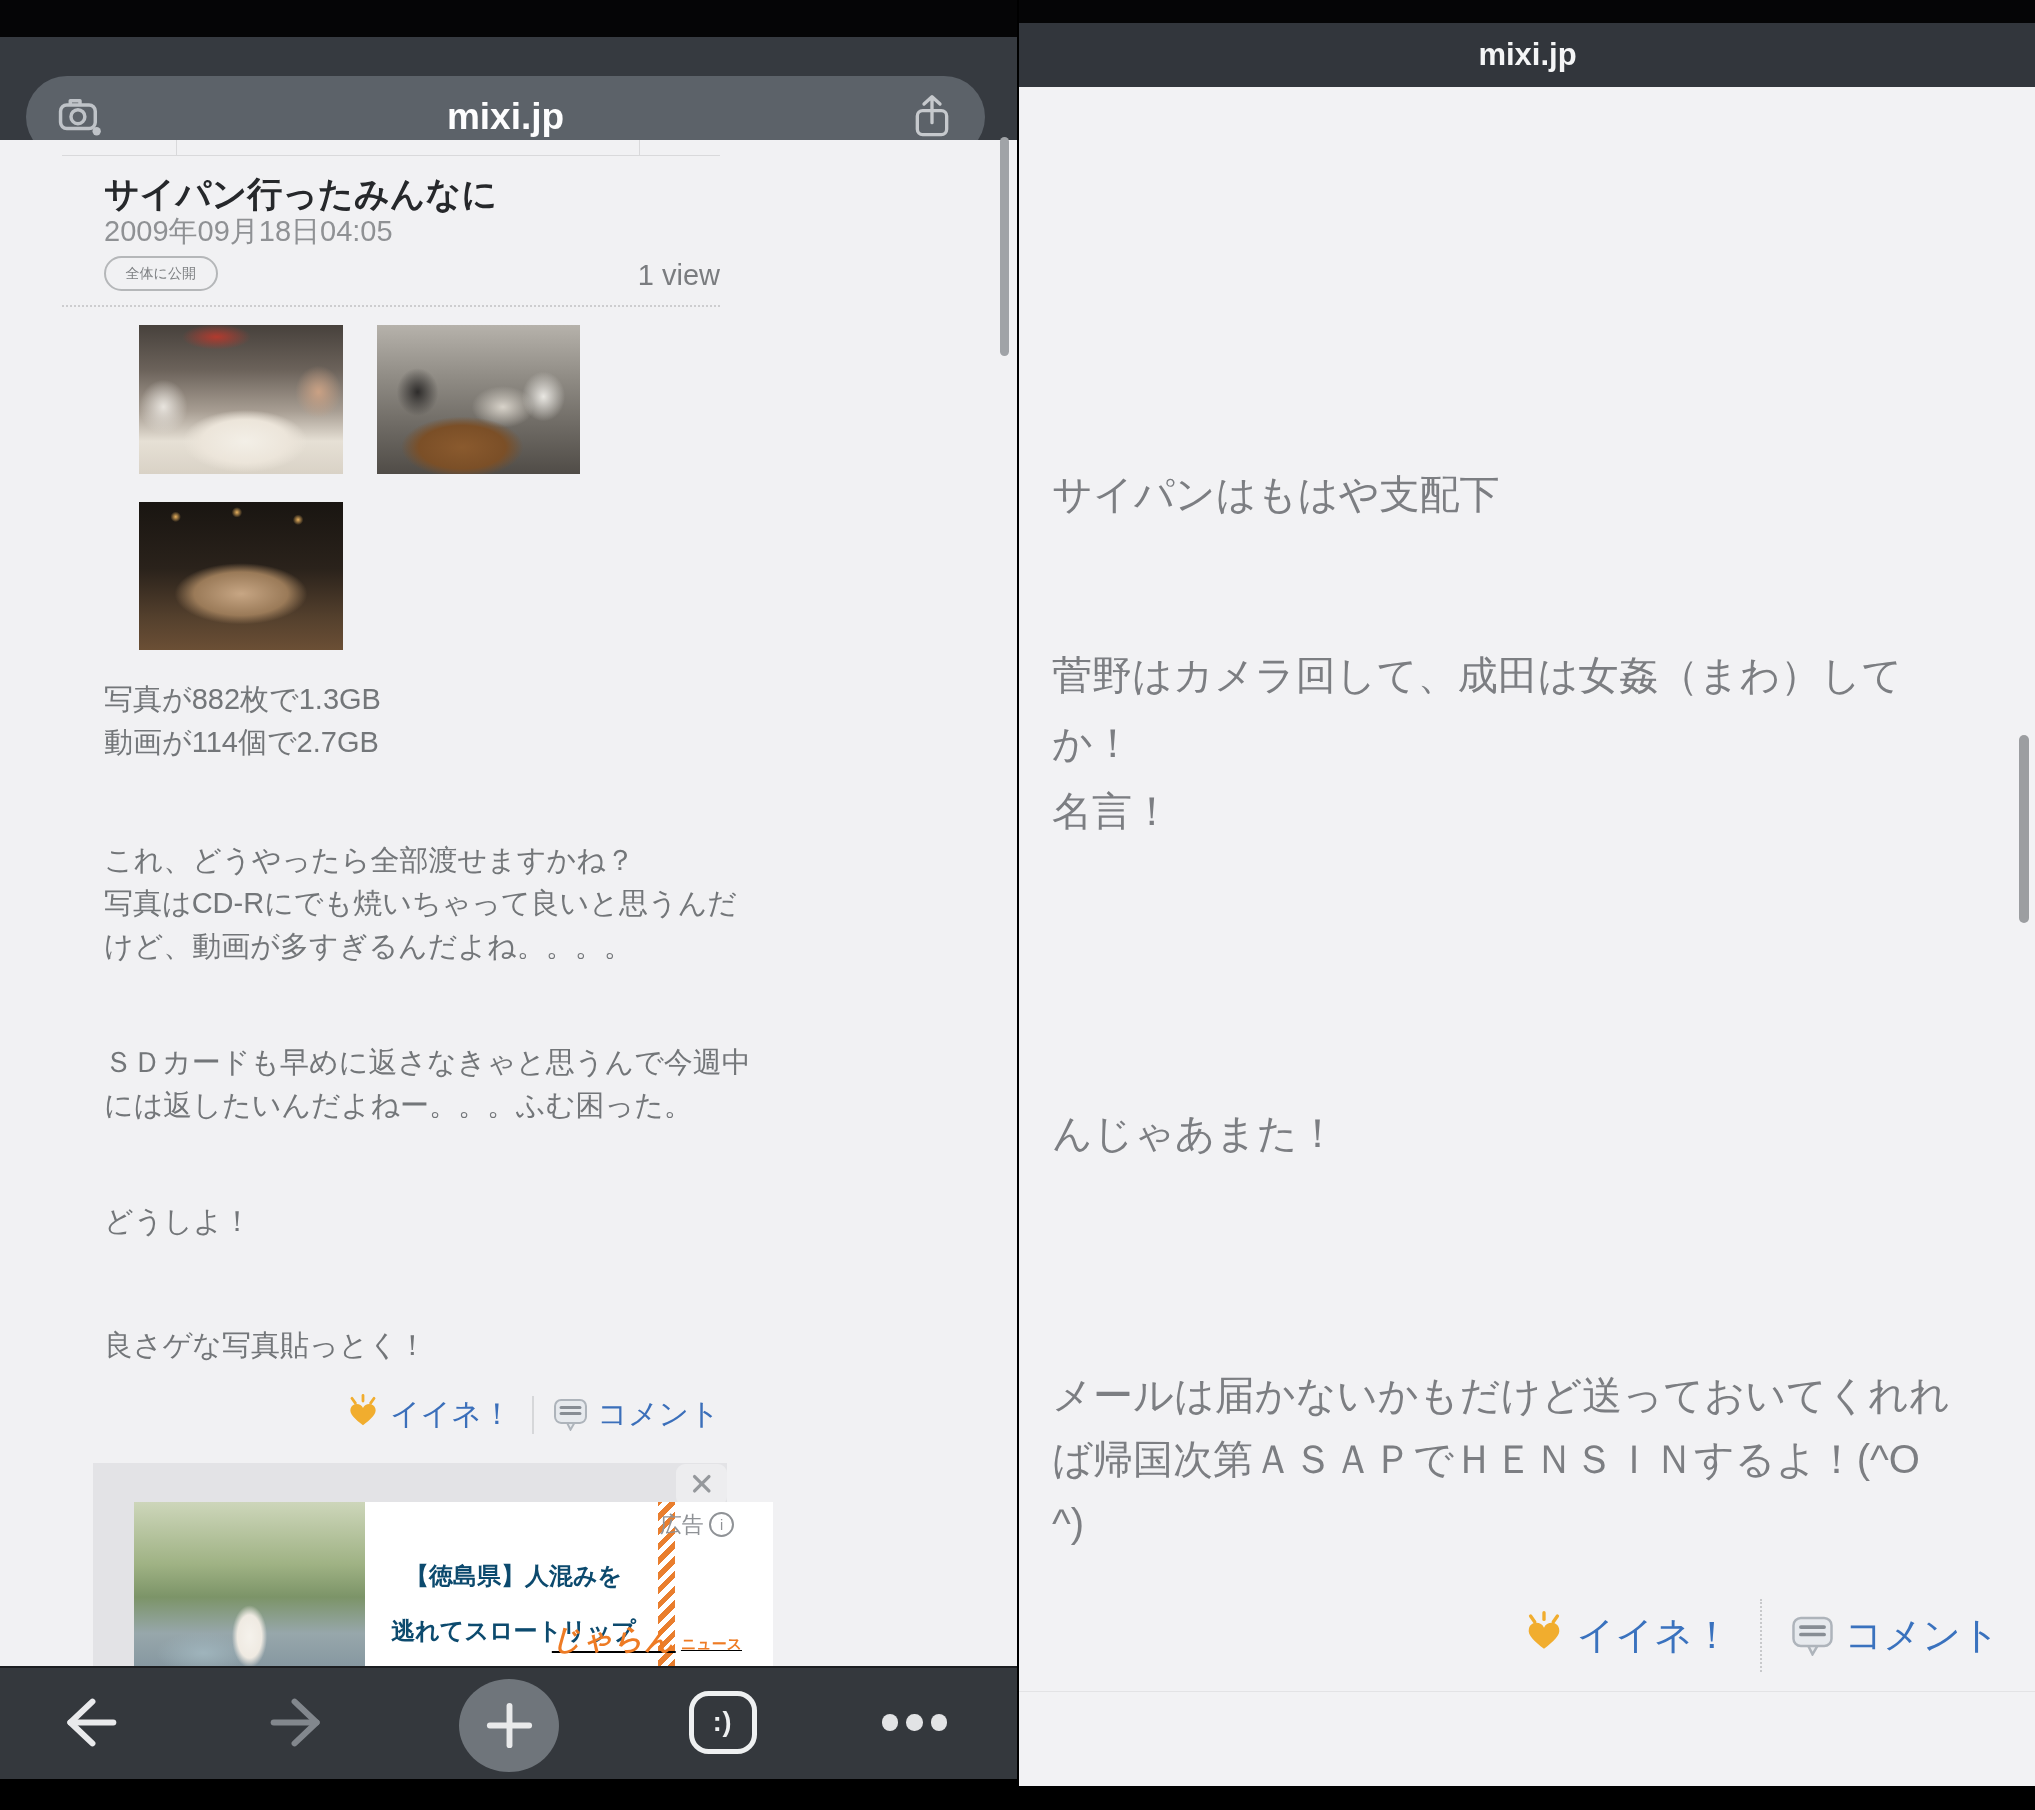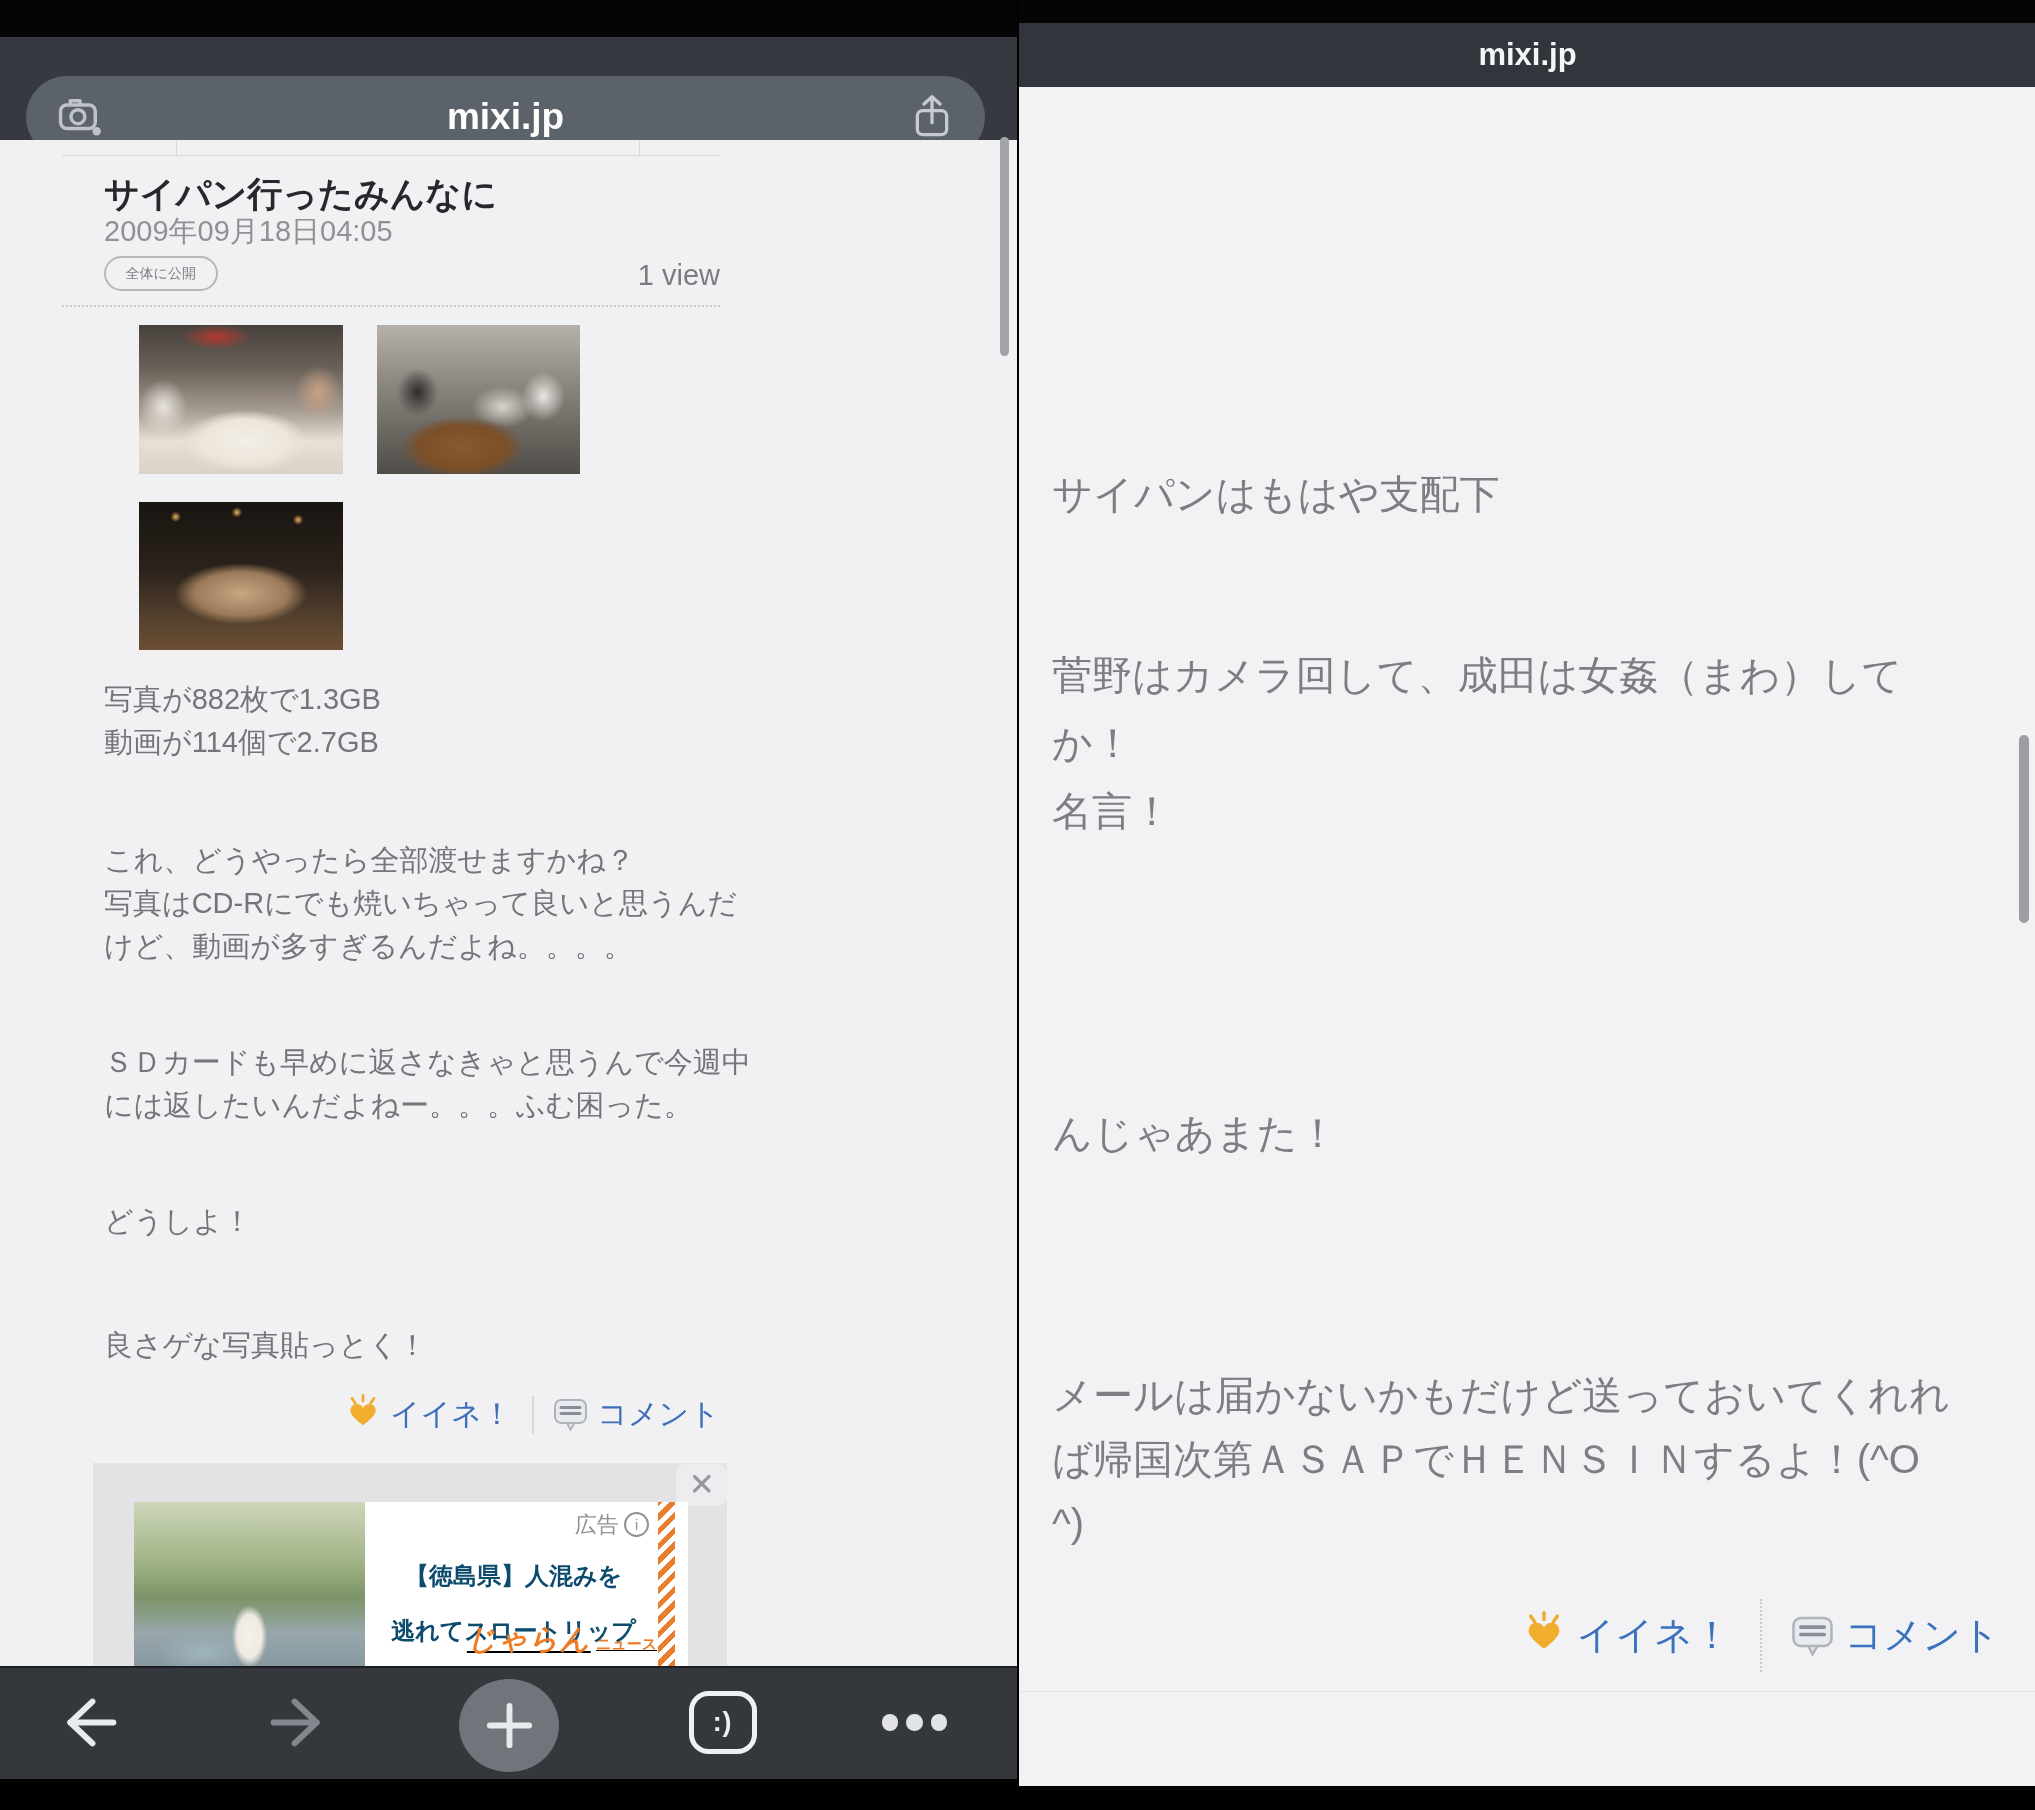--- a/index.html
+++ b/index.html
@@ -61,21 +61,21 @@
   .p5{left:104px;top:1324px;text-align:center;}
 
   .actions{display:flex;align-items:center;}
   .l-actions{right:297px;top:1387px;height:55px;}
   .act-label{color:#3b6fba;font-size:30px;margin-left:9px;}
   .act-div{width:2px;height:38px;background:#d6d7d9;margin:0 19.6px;}
 
   .ad-backdrop{left:93px;top:1463px;width:634px;height:203px;background:#e3e3e6;}
   .ad-close{left:676px;top:1464px;width:51px;height:42px;background:#ededef;border-radius:9px;
             display:flex;align-items:center;justify-content:center;}
-  .ad-card{left:134px;top:1502px;width:554px;height:164px;background:#ffffff;overflow:hidden;}
+  .ad-card{left:134px;top:1502px;width:639px;height:164px;background:#ffffff;overflow:hidden;}
   .ad-photo{left:0;top:0;width:231px;height:164px;
     background:
       radial-gradient(22px 39px at 50% 82%,#f5f2ec 0%,#efeae2 55%,rgba(239,234,226,0) 80%),
       radial-gradient(59px 26px at 30% 92%,#9fb4bc 0%,rgba(159,180,188,0) 80%),
       linear-gradient(180deg,#cdd6ba 0%,#9fb284 38%,#7c9468 58%,#97a7ab 80%,#8798a1 100%);}
   .ad-stripes{left:524px;top:0;width:17px;height:164px;
       background:repeating-linear-gradient(-45deg,#e97e2e 0 5.2px,#ffffff 5.2px 10.4px);}
   .ad-tag{right:39px;top:7.8px;display:flex;align-items:center;color:#8f9296;font-size:22px;}
   .ad-info{display:inline-flex;width:21px;height:21px;border:2px solid #8f9296;border-radius:50%;
            align-items:center;justify-content:center;font-size:14.3px;margin-left:5.2px;color:#8f9296;}

